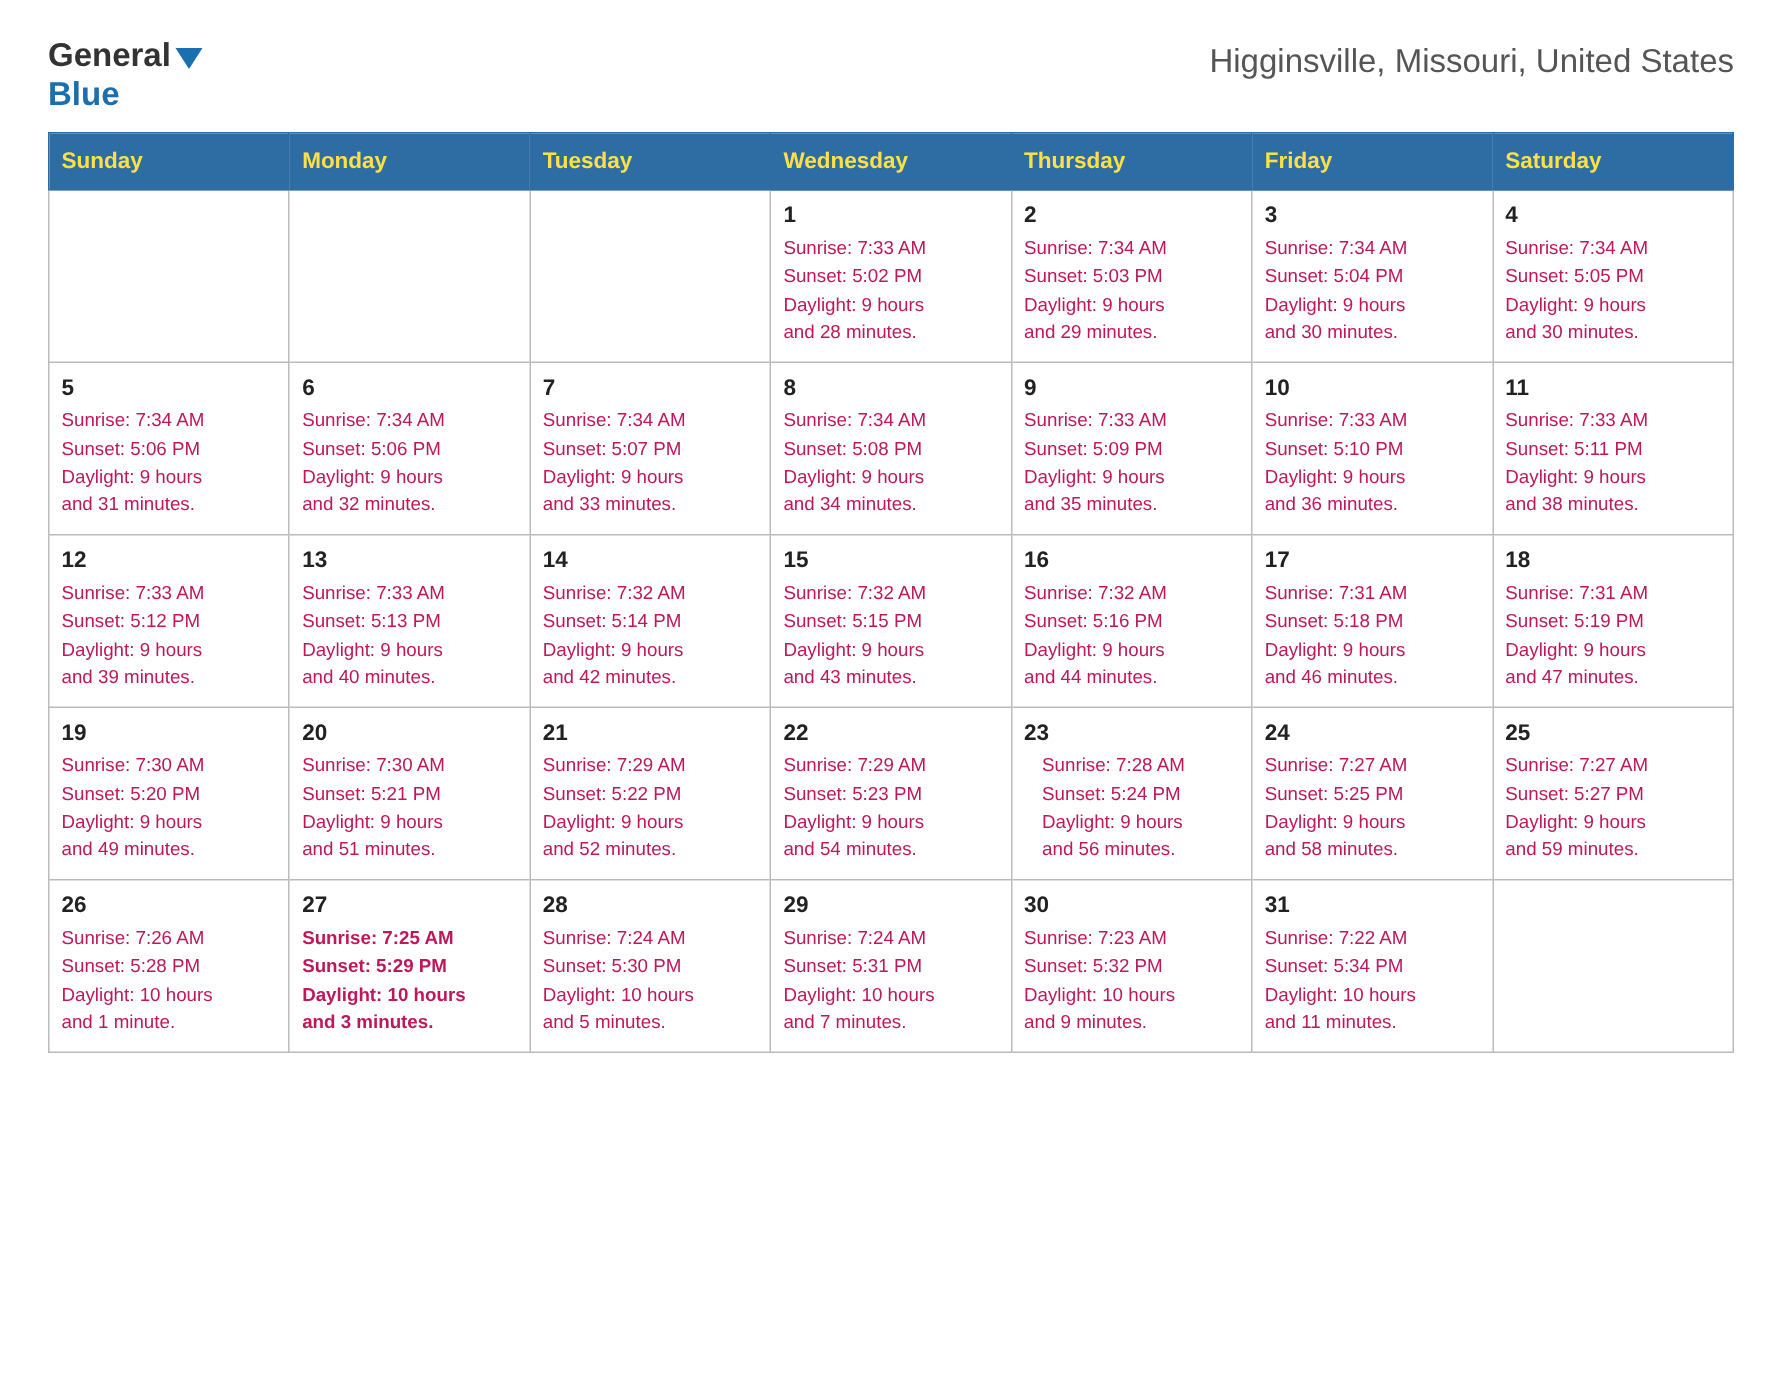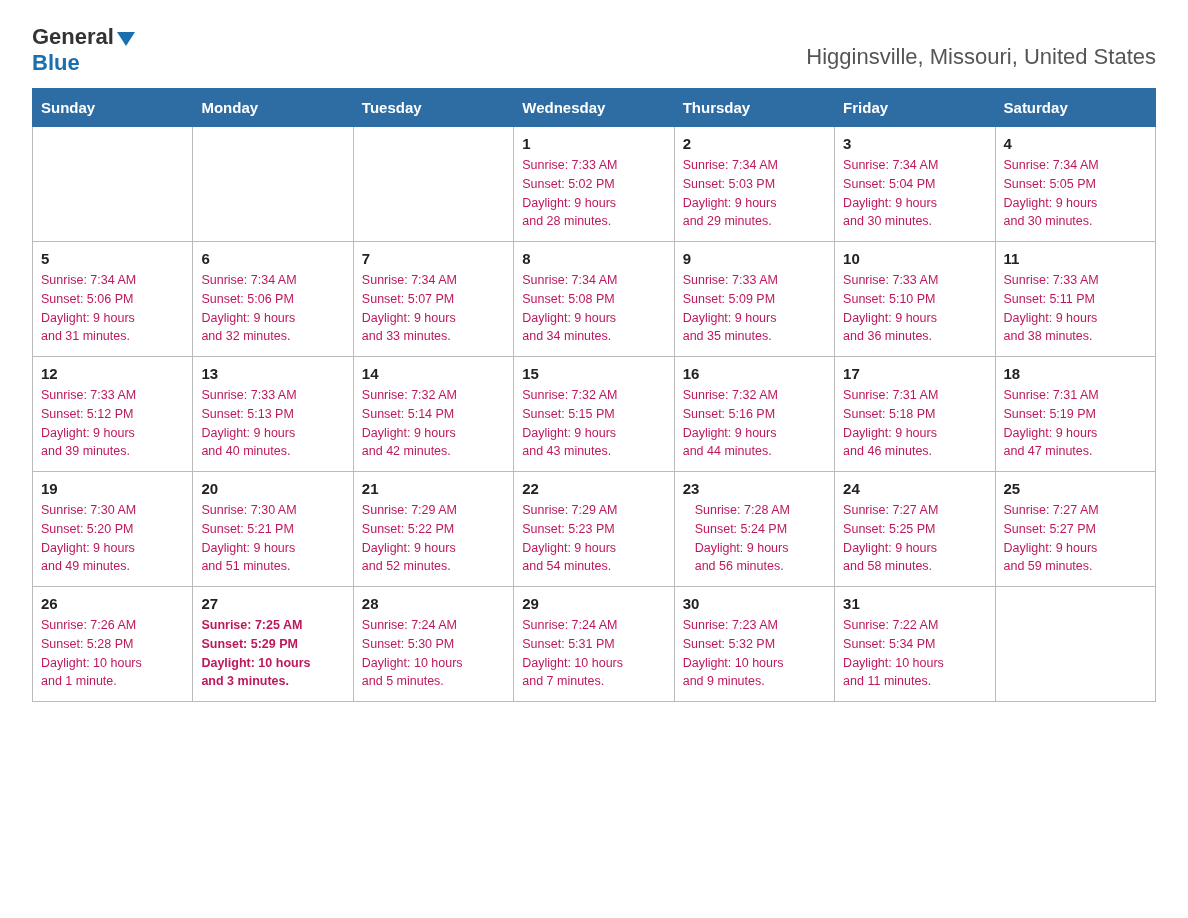--- a/index.html
+++ b/index.html
@@ -31,31 +31,31 @@
     }
     .month-title {
       font-size: 52px;
       font-weight: bold;
       color: #222;
       line-height: 1.1;
     }
     .location {
       font-size: 22px;
       color: #555;
-      margin-top: 20px;
+      margin-top: 4px;
     }
     .calendar {
       width: 100%;
       border-collapse: collapse;
       border: 1px solid #999;
       margin-top: 12px;
     }
     .calendar thead tr th {
       background-color: #2e6da4;
-      color: #ffffff;
+      color: #fde047;
       font-size: 15px;
       font-weight: bold;
       padding: 10px 8px;
       text-align: left;
       border: 1px solid #2e6da4;
     }
     .calendar tbody tr td {
       vertical-align: top;
       padding: 8px 8px 10px 8px;
       border: 1px solid #bbb;

